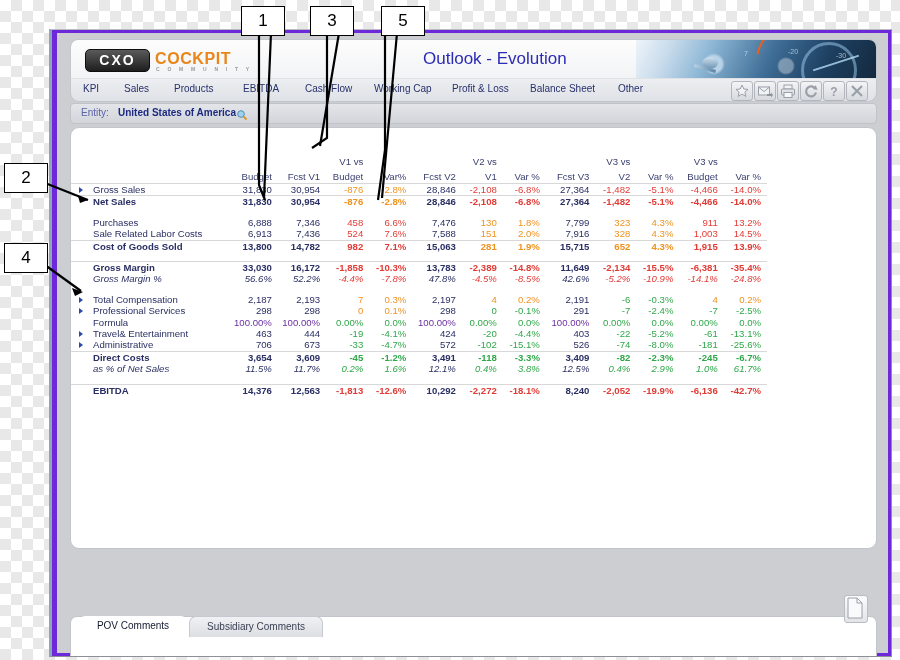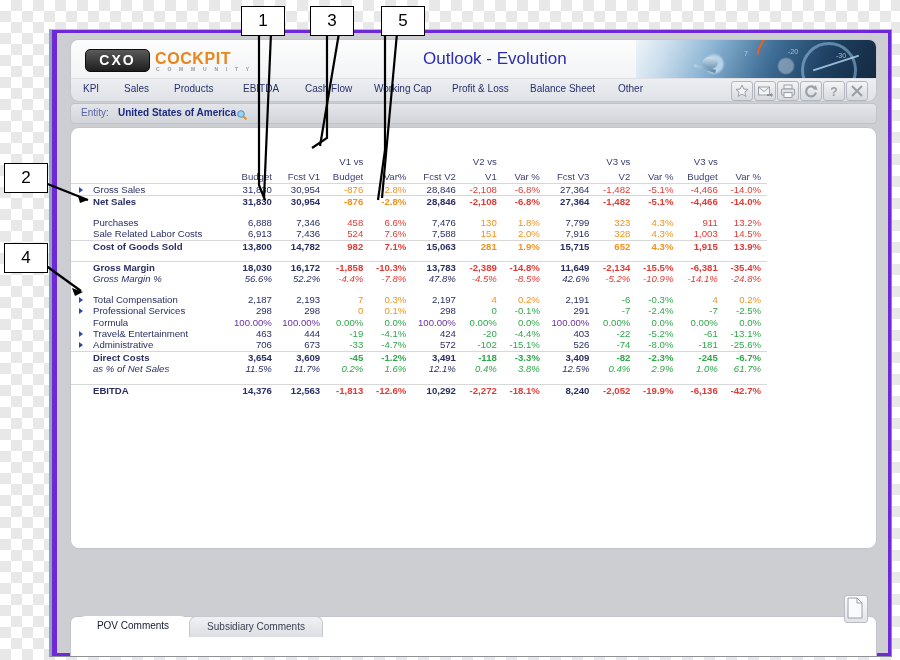--- a/index.html
+++ b/index.html
@@ -392,21 +392,21 @@
               <td class="c-orange">652</td>
               <td class="c-orange">4.3%</td>
               <td class="c-neg">1,915</td>
               <td class="c-neg">13.9%</td>
             </tr>
             <tr class="spacer">
               <td colspan="13"></td>
             </tr>
             <tr class="bold topline">
               <td class="lbl"><span>Gross Margin</span></td>
-              <td class="c-dark">18,030</td>
+              <td class="c-dark">33,030</td>
               <td class="c-dark">16,172</td>
               <td class="c-neg">-1,858</td>
               <td class="c-neg">-10.3%</td>
               <td class="c-dark">13,783</td>
               <td class="c-neg">-2,389</td>
               <td class="c-neg">-14.8%</td>
               <td class="c-dark">11,649</td>
               <td class="c-neg">-2,134</td>
               <td class="c-neg">-15.5%</td>
               <td class="c-neg">-6,381</td>

